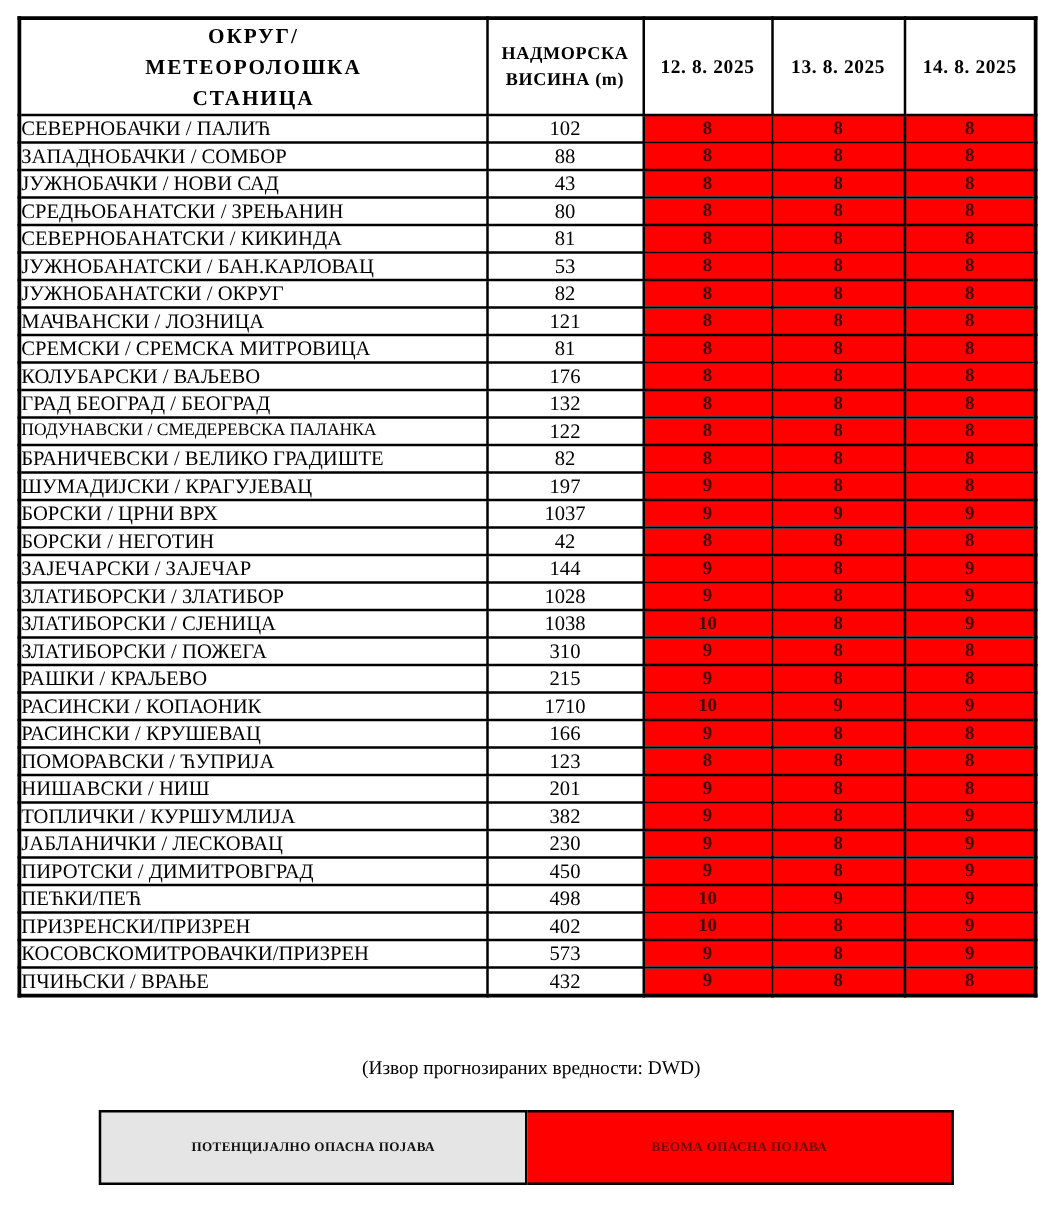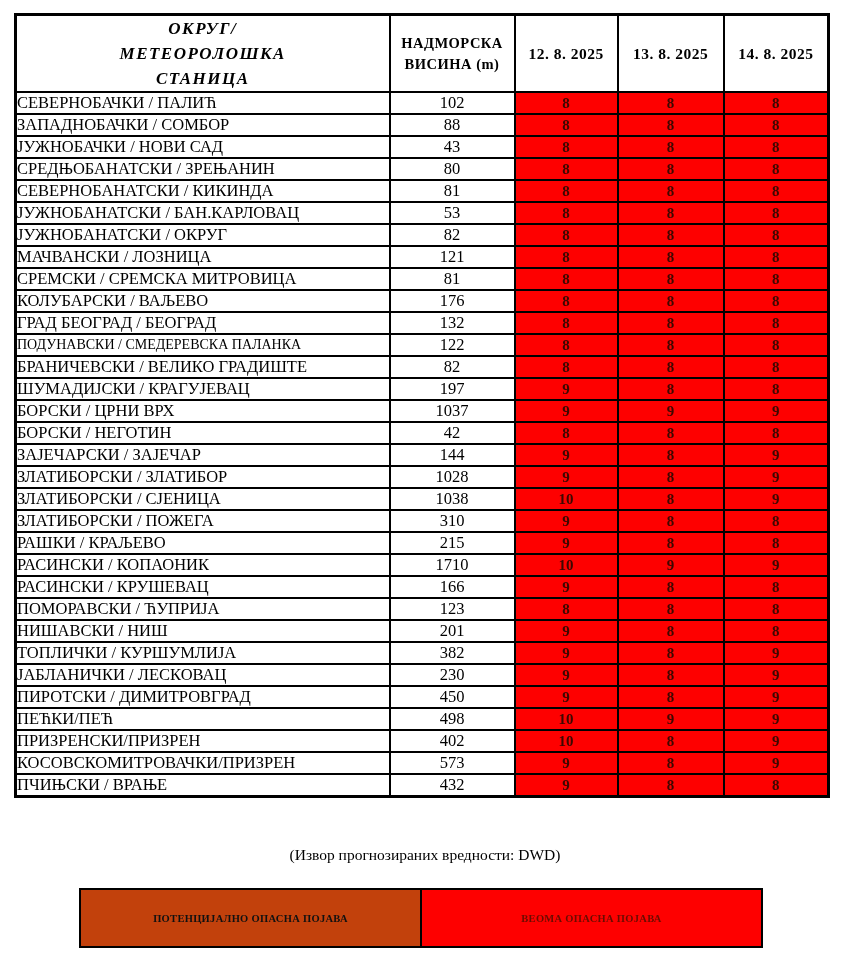--- a/index.html
+++ b/index.html
@@ -31,21 +31,21 @@
     white-space: nowrap;
   }
   thead th {
     border-bottom: 3px solid #000000;
     height: 75px;
     font-weight: bold;
     text-align: center;
     vertical-align: middle;
     color: #000000;
   }
-  th.h-station { font-size: 17px; letter-spacing: 1.5px; font-style: italic; }
+  th.h-station { font-size: 17px; letter-spacing: 1.5px; }
   th.h-station div { line-height: 25px; }
   th.h-alt { font-size: 14.5px; letter-spacing: 0.5px; }
   th.h-alt div { line-height: 21px; }
   th.h-date { font-size: 15.5px; letter-spacing: 0.5px; }
   tbody td {
     height: 19.1px;
     vertical-align: middle;
   }
   td.station {
     text-align: left;
@@ -354,21 +354,21 @@
     <td class="val" style="background: rgb(254, 0, 0); color: rgb(60, 8, 0);">9</td>
     <td class="val" style="background: rgb(254, 0, 0); color: rgb(60, 8, 0);">8</td>
     <td class="val" style="background: rgb(254, 0, 0); color: rgb(60, 8, 0);">8</td>
   </tr>
       </tbody>
   </table>
 
   <div class="source">(Извор прогнозираних вредности: DWD)</div>
 
   <div class="legend" id="legend">
-      <div class="legend-item" style="background: #c2410c;">
+      <div class="legend-item" style="background: #e5e5e5;">
     <span class="legend-label" style="color: rgb(17, 17, 17);">ПОТЕНЦИЈАЛНО ОПАСНА ПОЈАВА</span>
   </div>
       <div class="legend-item" style="background: rgb(254, 0, 0);">
     <span class="legend-label" style="color: rgb(107, 12, 0);">ВЕОМА ОПАСНА ПОЈАВА</span>
   </div>
     </div>
 
 </div>
 
 </body></html>

